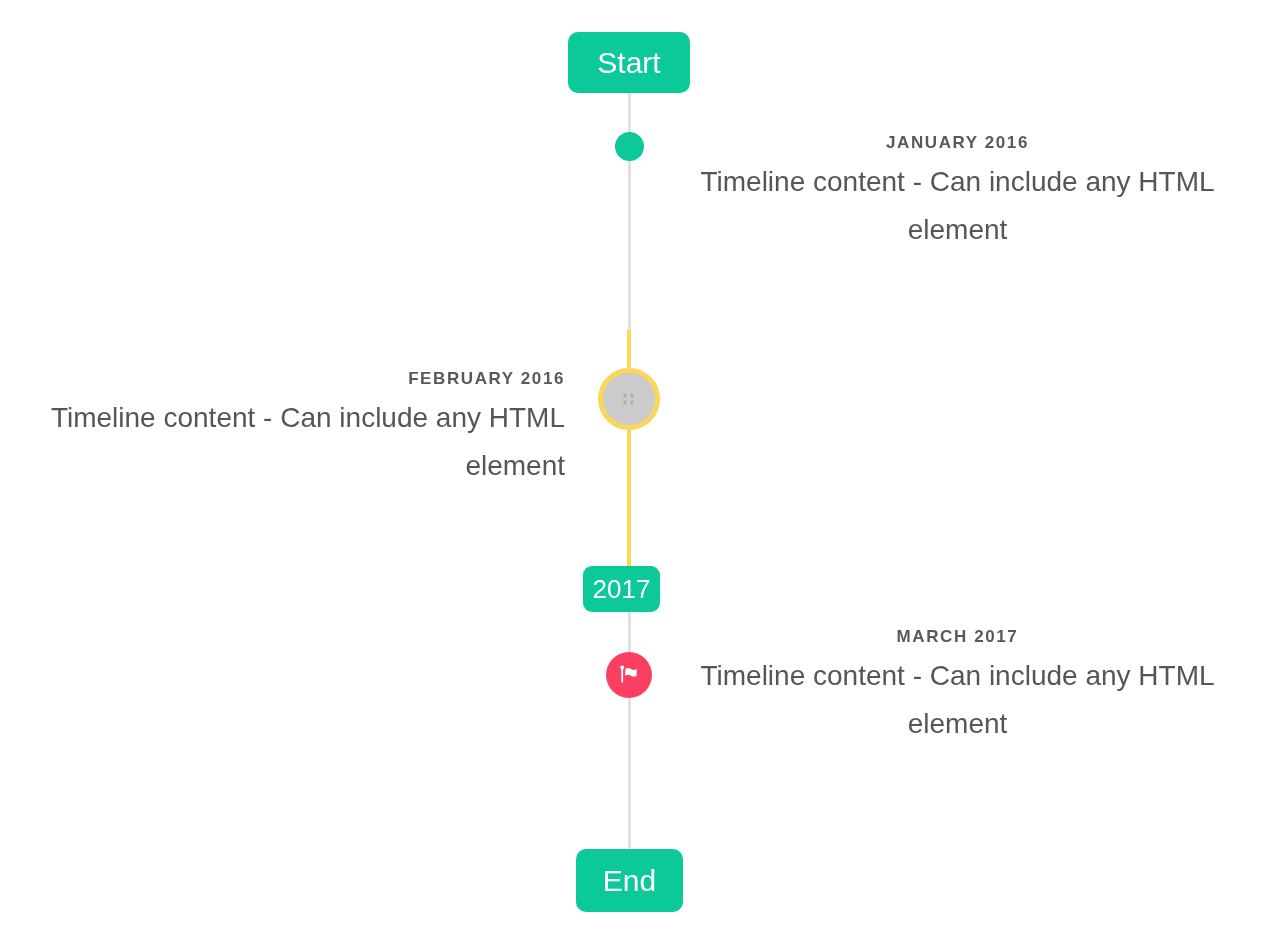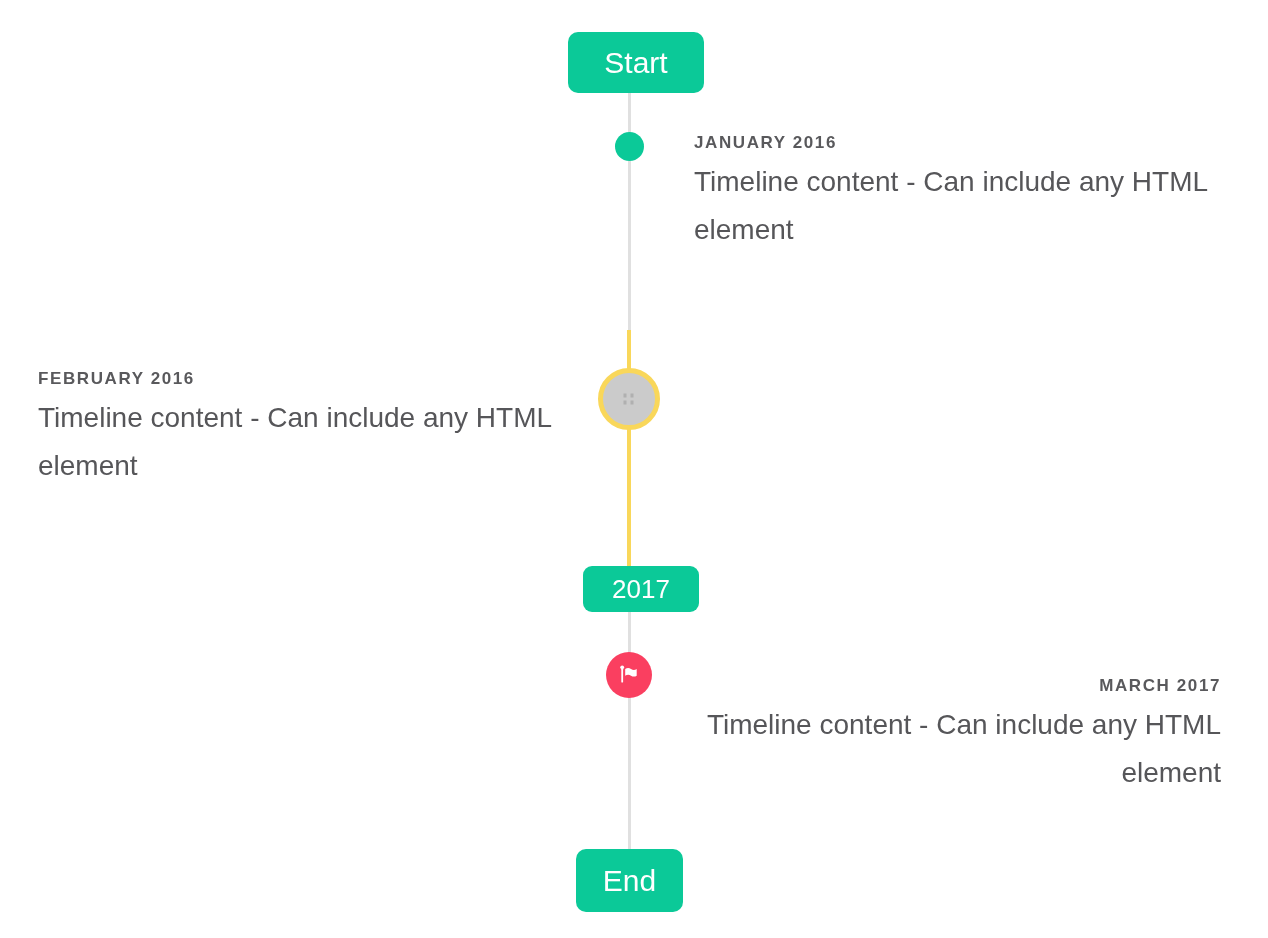--- a/index.html
+++ b/index.html
@@ -31,23 +31,23 @@
   .pill {
     position: absolute;
     background: var(--accent_teal);
     color: var(--button_text);
     display: flex;
     align-items: center;
     justify-content: center;
     border-radius: 10px;
     z-index: 3;
   }
-  .pill-start { left: 568px; top: 32px;  width: 136px; height: 61px; font-size: 30px; }
+  .pill-start { left: 568px; top: 32px;  width: 122px; height: 61px; font-size: 30px; }
   .pill-end   { left: 576px; top: 849px; width: 107px; height: 63px; font-size: 30px; }
-  .pill-year  { left: 583px; top: 566px; width: 116px;  height: 46px; font-size: 26px; border-radius: 9px; }
+  .pill-year  { left: 583px; top: 566px; width: 77px;  height: 46px; font-size: 26px; border-radius: 9px; }
 
   
   .marker { position: absolute; border-radius: 50%; z-index: 2; }
   .marker-dot {
     left: 615px; top: 132px; width: 29px; height: 29px;
     background: var(--accent_teal);
   }
   .marker-avatar {
     left: 598px; top: 368px; width: 52px; height: 52px;
     background: var(--marker_gray);
@@ -82,23 +82,23 @@
     font-weight: bold;
     letter-spacing: 1.6px;
     color: var(--title_text);
   }
   .item-content {
     margin-top: 5px;
     font-size: 28px;
     line-height: 48px;
     color: var(--content_text);
   }
-  .item-jan { left: 694px; top: 133px; text-align: left; }
-  .item-feb { left: 38px;  top: 369px; }
-  .item-mar { left: 694px; top: 676px; text-align: right; }
+  .item-jan { left: 694px; top: 133px; text-align: center; }
+  .item-feb { left: 38px;  top: 369px; text-align: right; }
+  .item-mar { left: 694px; top: 627px; text-align: center; }
 </style>
 </head>
 <body>
 
 <div class="canvas">
 
   <div class="seg seg-top"></div>
   <div class="seg seg-yellow"></div>
   <div class="seg seg-mid"></div>
 

